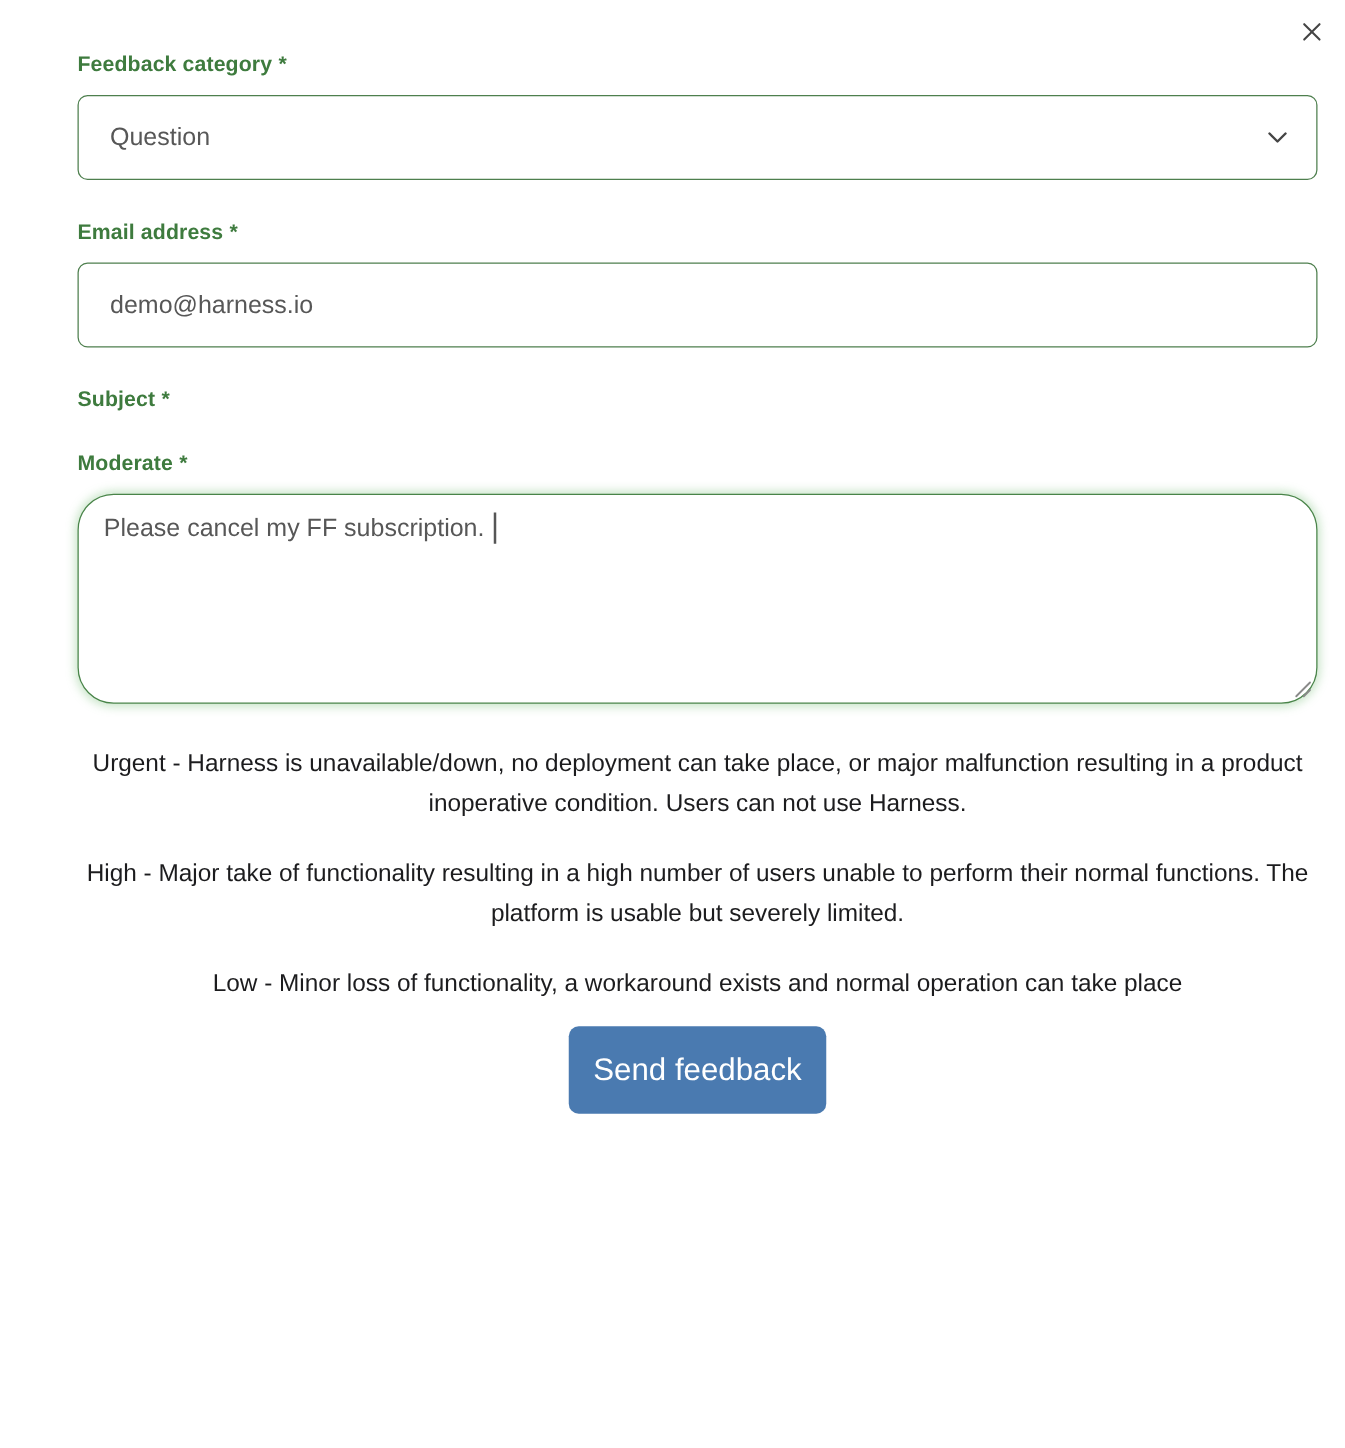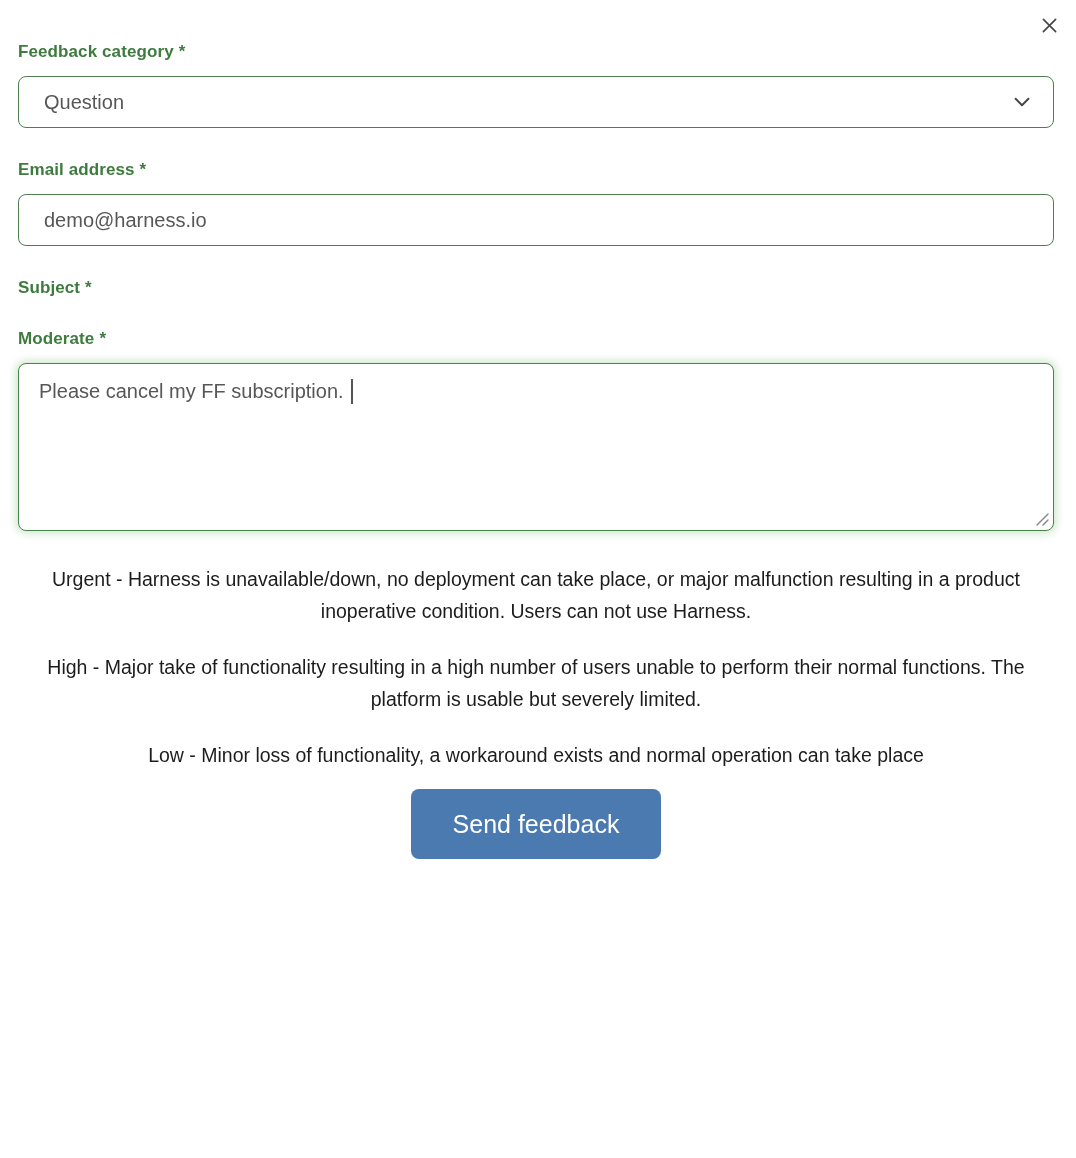--- a/index.html
+++ b/index.html
@@ -21,36 +21,36 @@
     background: none;
     border: none;
     padding: 0;
     cursor: pointer;
     display: flex;
     align-items: center;
     justify-content: center;
   }
   .close-btn svg { width: 21px; height: 21px; display: block; }
 
-  .page { padding: 42px 22px 0 18px; }
+  .page { padding: 42px 22px 0 18px; margin-left: 44px; }
 
   .field { margin-bottom: 32px; }
   .label {
     font-size: 17px;
     font-weight: 700;
     line-height: 19px;
     color: #3e7b3e;
     margin-bottom: 15px;
     letter-spacing: 0.1px;
   }
   .label .req { margin-left: 5px; color: #3e7b3e; }
 
   .control {
     width: 100%;
-    height: 52px;
+    height: 68px;
     border: 1px solid #4e7f4e;
     border-radius: 8px;
     background: #ffffff;
     font-family: "Liberation Sans", sans-serif;
     font-size: 20px;
     color: #575757;
     padding: 0 18px 0 25px;
   }
   input.control { outline: none; }
   .select {
@@ -63,20 +63,21 @@
 
   .textarea {
     height: 168px;
     border-color: #498449;
     box-shadow: 0 0 8px 2px rgba(120, 190, 120, 0.40);
     padding: 14px 20px;
     position: relative;
     display: block;
     cursor: text;
     line-height: 26px;
+    border-radius: 29px;
   }
   .caret {
     display: inline-block;
     width: 2px;
     height: 25px;
     background: #565656;
     margin-left: 7px;
     vertical-align: middle;
     position: relative;
     top: -1px;
@@ -95,21 +96,21 @@
     font-size: 19.5px;
     line-height: 32px;
     color: #1c1c1e;
     margin: 0 0 24px 0;
   }
   .desc.last { margin-bottom: 0; }
 
   .submit {
     display: block;
     margin: 18px auto 0 auto;
-    width: 250px;
+    width: 206px;
     height: 70px;
     background: #4a7ab0;
     color: #ffffff;
     border: none;
     border-radius: 8px;
     font-family: "Liberation Sans", sans-serif;
     font-size: 25px;
     cursor: pointer;
   }
 </style>

